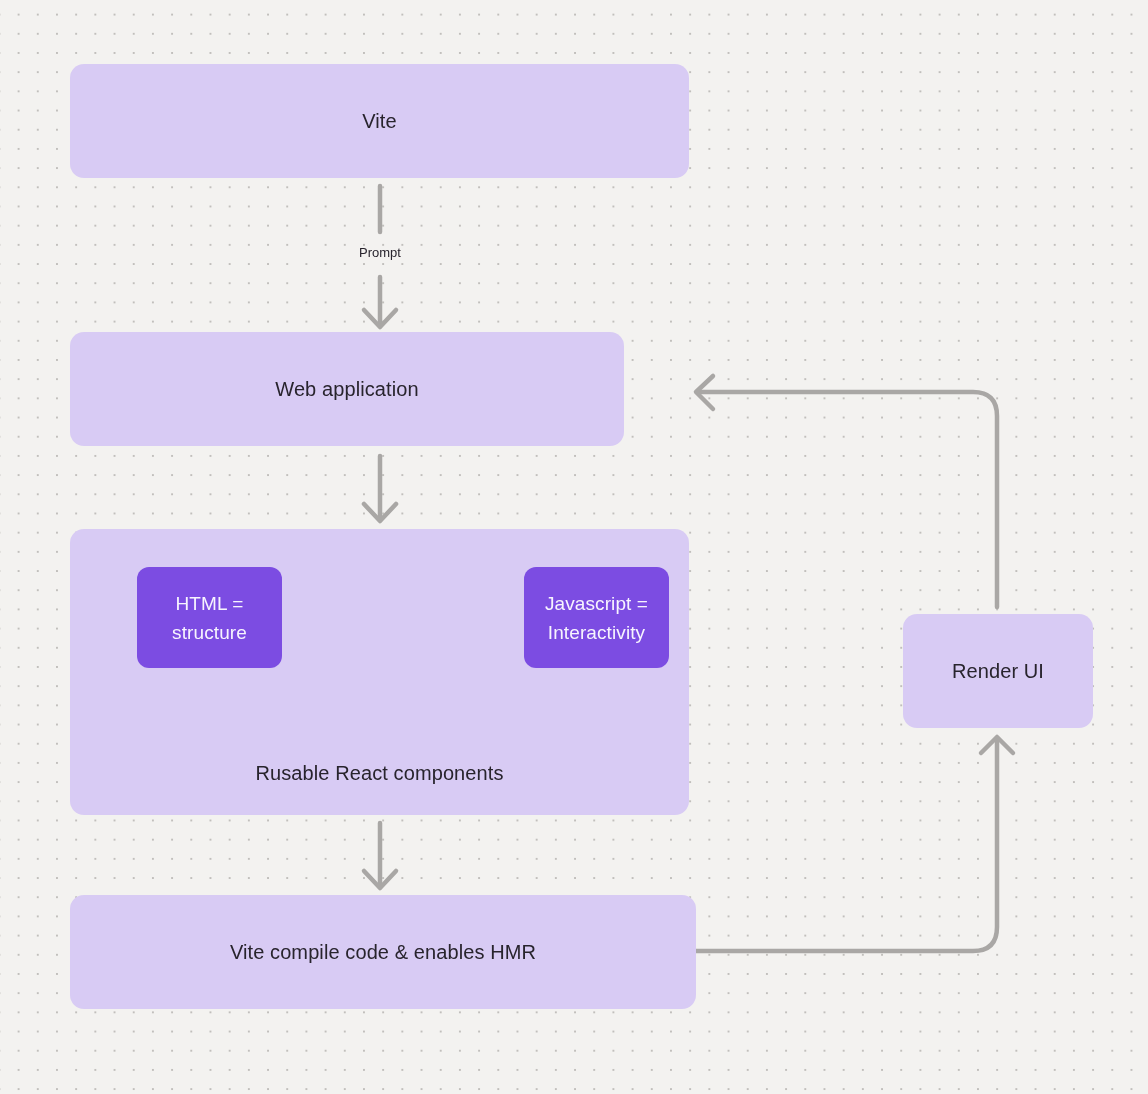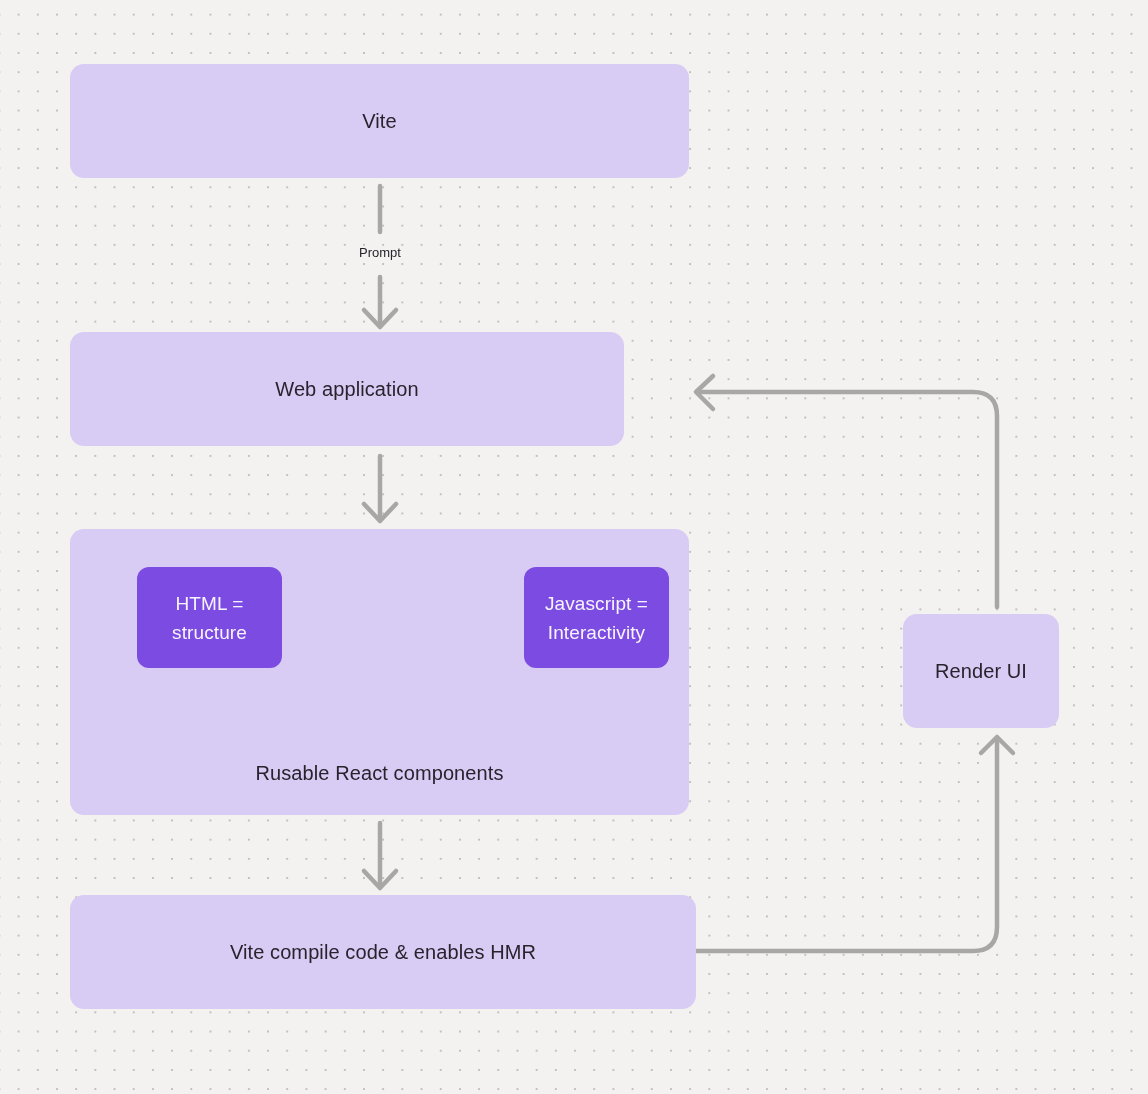--- a/index.html
+++ b/index.html
@@ -44,21 +44,21 @@
     color: #28242d;
     font-size: 20px;
     font-weight: 500;
     letter-spacing: 0.1px;
     text-align: center;
   }
   .node-user          { left: 70px;  top: 64px;  width: 619px; height: 114px; }
   .node-webapp        { left: 70px;  top: 332px; width: 554px; height: 114px; }
   .node-container     { left: 70px;  top: 529px; width: 619px; height: 286px; display: block; }
   .node-vite          { left: 70px;  top: 895px; width: 626px; height: 114px; }
-  .node-render        { left: 903px; top: 614px; width: 156px; height: 114px; }
+  .node-render        { left: 903px; top: 614px; width: 190px; height: 114px; }
   .inner-box {
     position: absolute;
     top: 38px;
     width: 145px;
     height: 101px;
     background: #7c4ce2;
     border-radius: 12px;
     display: flex;
     align-items: center;
     justify-content: center;

